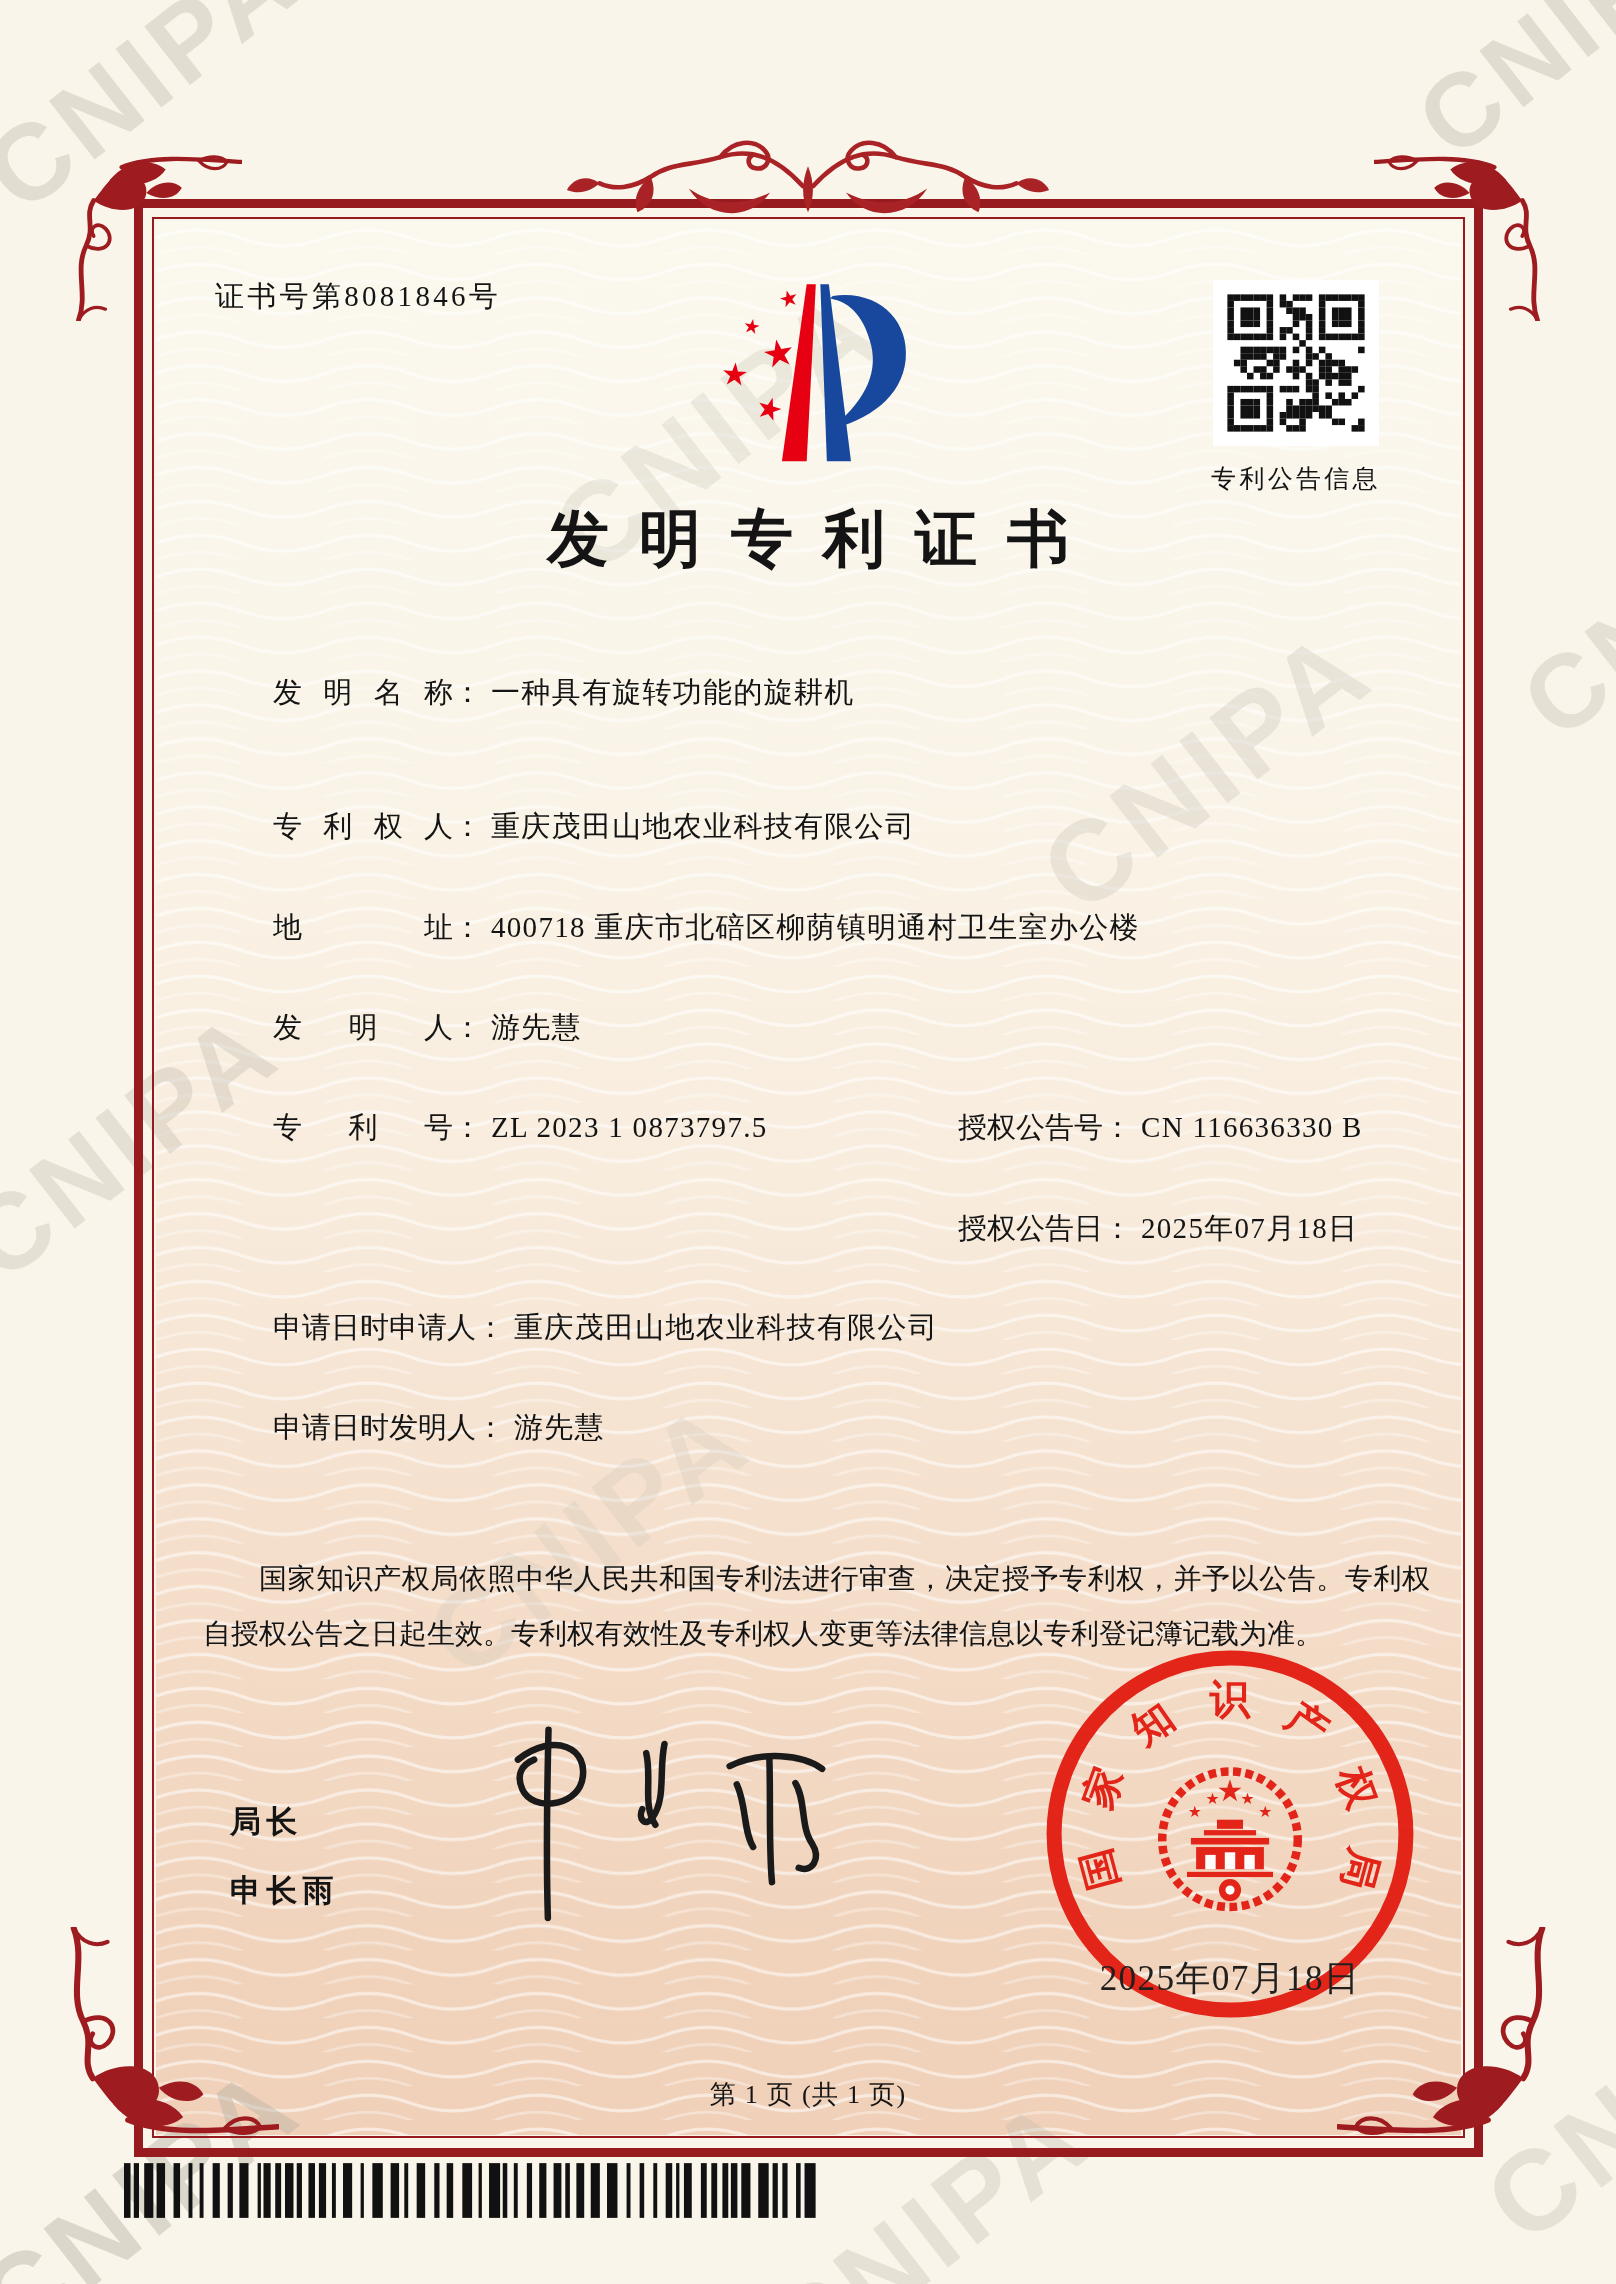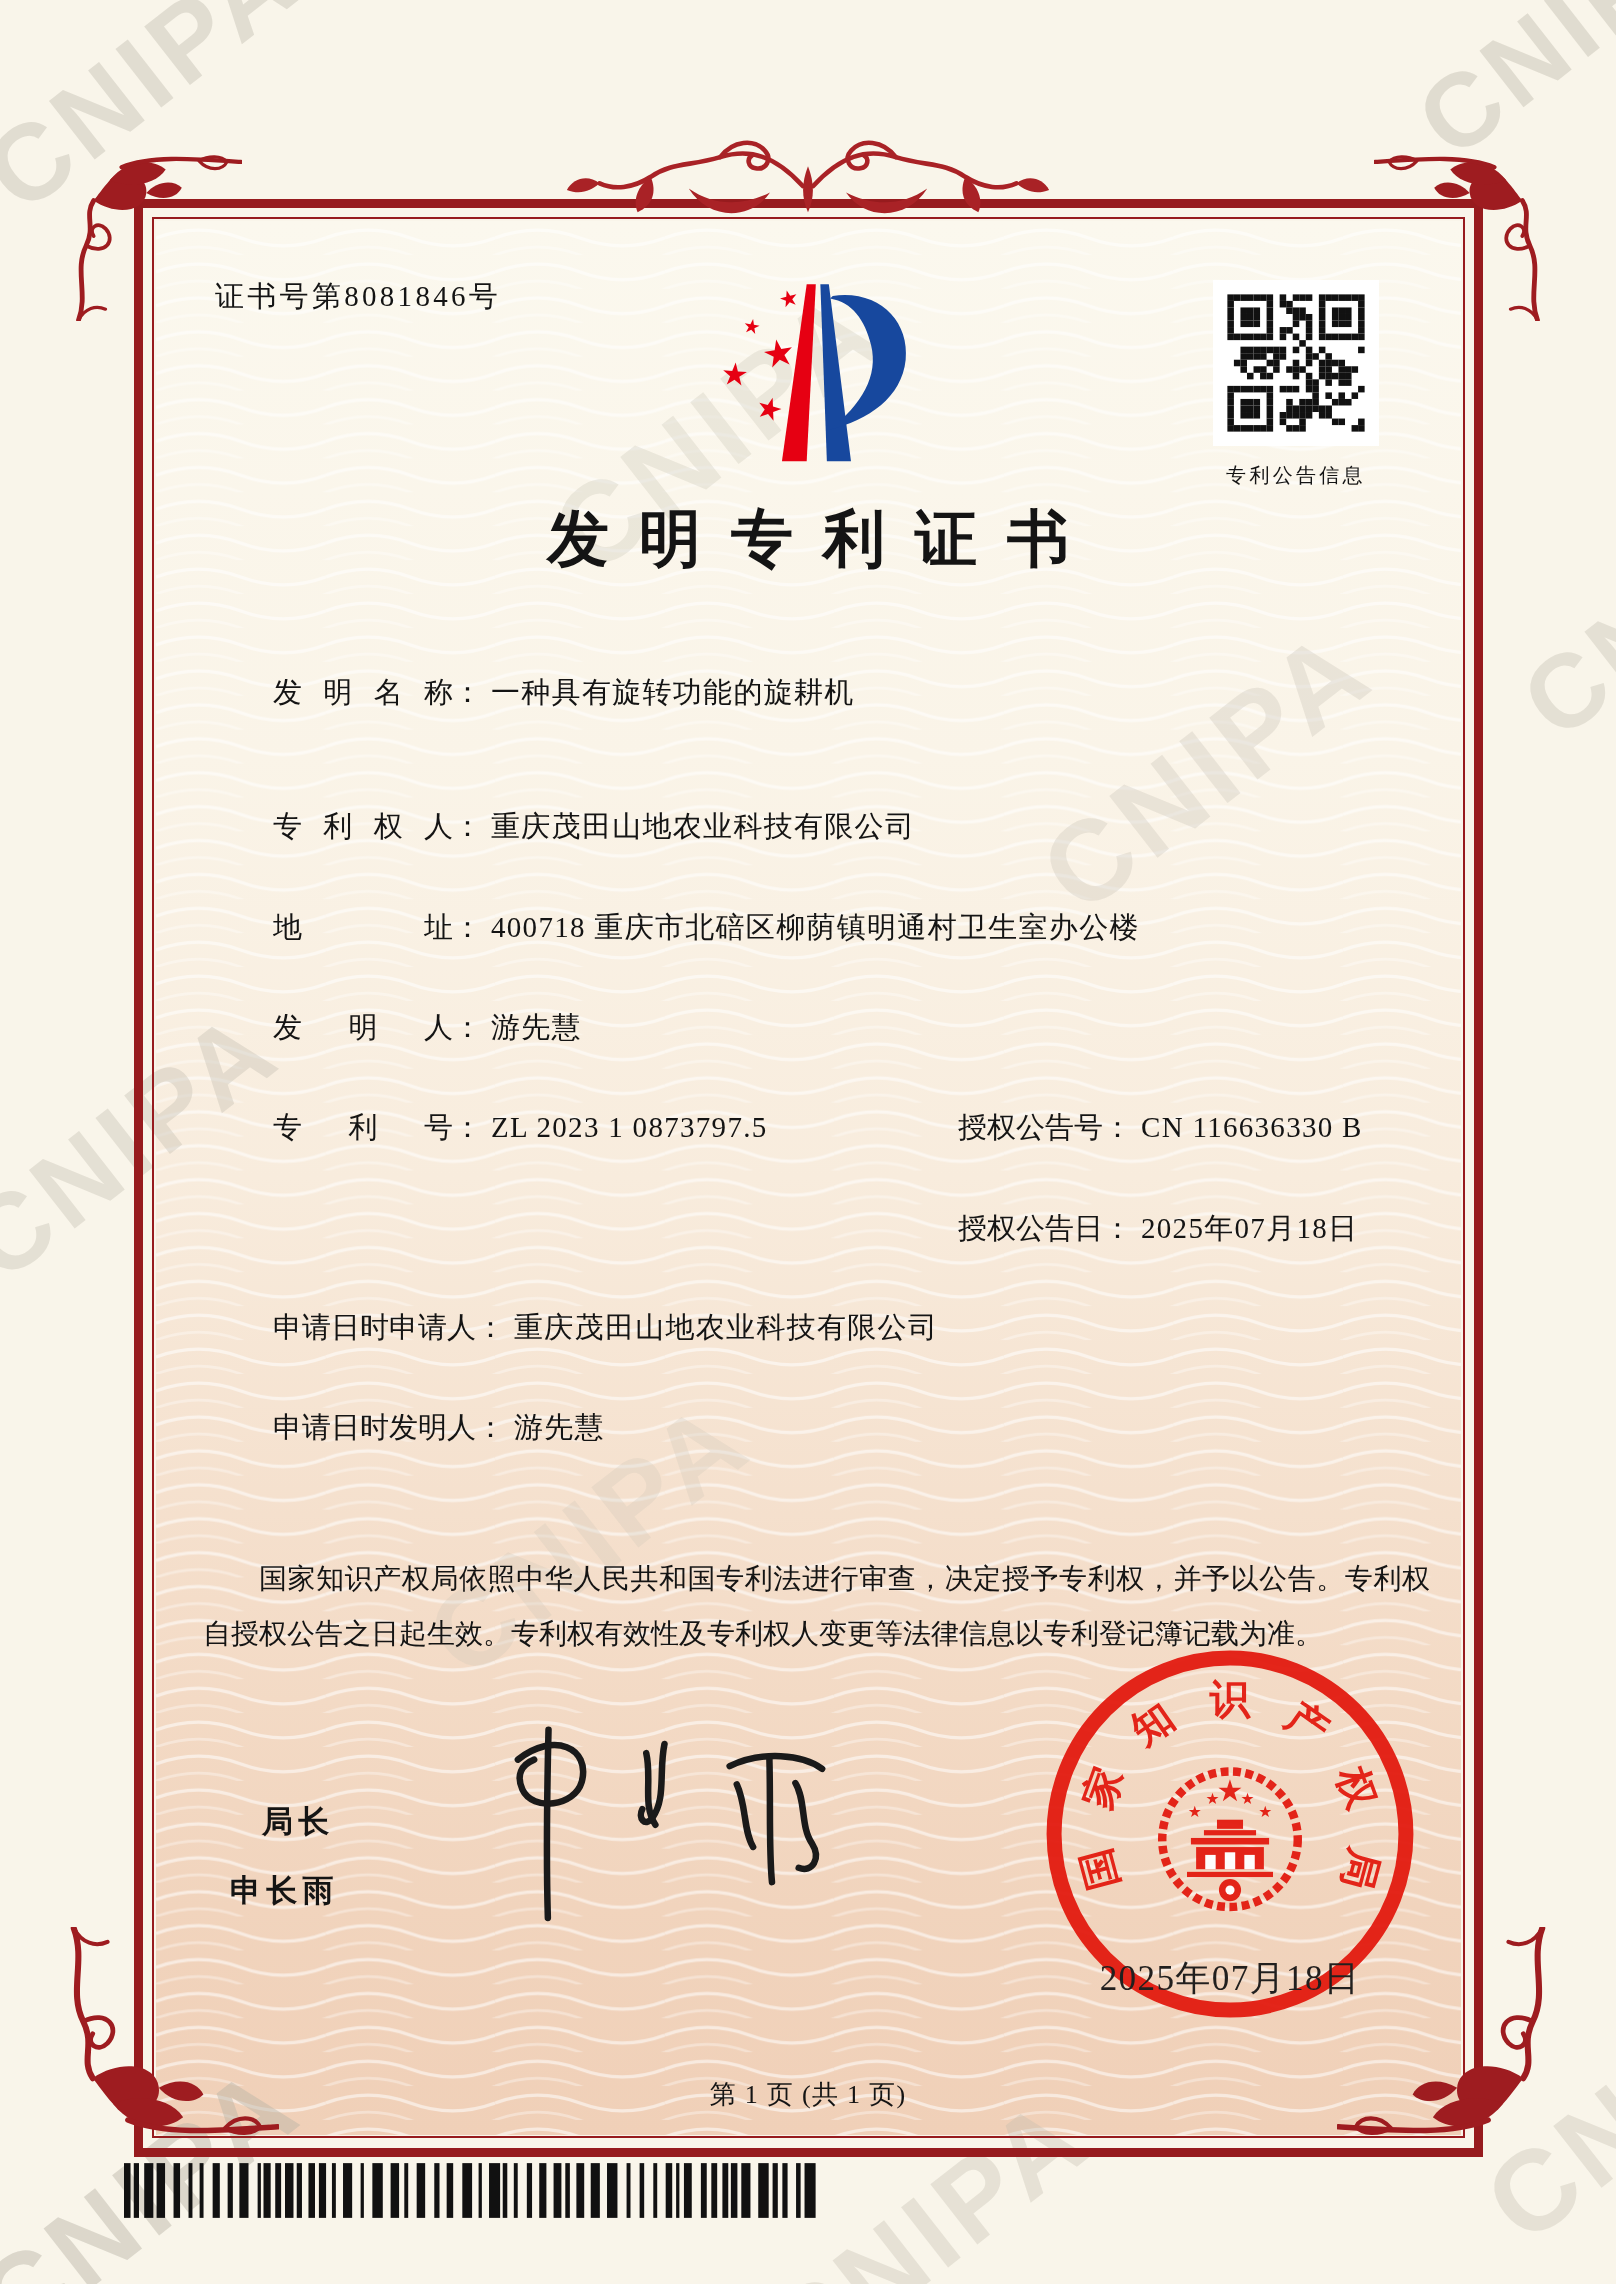--- a/index.html
+++ b/index.html
@@ -16,36 +16,36 @@
     border:9px solid #971b1e;box-sizing:border-box;}
   .frame-inner{position:absolute;left:152px;top:217px;width:1313px;height:1921px;
     border:2.6px solid #971b1e;box-sizing:border-box;}
   .corner{position:absolute;}
   
   .cert-no{position:absolute;left:215px;top:277px;font-size:29px;letter-spacing:3.3px;}
   .logo{position:absolute;left:709px;top:279px;width:211px;height:185px;}
   .logo-star{position:absolute;color:#e60012;font-family:"DejaVu Sans",sans-serif;line-height:1;}
   .qr-box{position:absolute;left:1213px;top:280px;width:166px;height:166px;background:#ffffff;}
   .qr-caption{position:absolute;left:1198px;top:462px;width:196px;text-align:center;
-    font-size:20px;letter-spacing:3.3px;}
+    font-size:25px;letter-spacing:3.3px;}
   .title{position:absolute;left:0;top:497px;width:1616px;text-align:center;
     font-size:62px;font-weight:700;letter-spacing:30px;padding-left:30px;box-sizing:border-box;}
   
   .row{position:absolute;left:225px;font-size:29px;white-space:nowrap;}
   .row2{left:910px;}
   .lbl{display:inline-block;vertical-align:baseline;margin-left:48px;}
   .j{width:180px;text-align:justify;text-align-last:justify;}
   .colon{display:inline-block;margin-right:9px;}
   .val{letter-spacing:1.3px;text-align:center;}
   
   .statement{position:absolute;left:203px;top:1552px;width:1227px;font-size:28px;
     line-height:1.95;text-align:justify;text-indent:2em;}
   
   .signer-title{position:absolute;left:230px;top:1801px;font-size:31px;letter-spacing:5.2px;
-    font-family:"Liberation Sans","DejaVu Sans",sans-serif;font-weight:600;margin-left:32px;}
+    font-family:"Liberation Sans","DejaVu Sans",sans-serif;font-weight:600;}
   .signer-name{position:absolute;left:230px;top:1870px;font-size:31px;letter-spacing:5.2px;
     font-family:"Liberation Sans","DejaVu Sans",sans-serif;font-weight:600;}
   .sig-svg{position:absolute;left:456px;top:1719px;}
   
   .seal-svg{position:absolute;left:1028px;top:1624px;opacity:0.95;}
   .sealch{font-size:62px;font-weight:700;fill:#e31b10;text-anchor:middle;dominant-baseline:central;
     font-family:"Liberation Serif","DejaVu Serif",serif;}
   .seal-date{font-size:54px;fill:#161616;text-anchor:middle;letter-spacing:2px;
     font-family:"Liberation Serif","DejaVu Serif",serif;}
   

